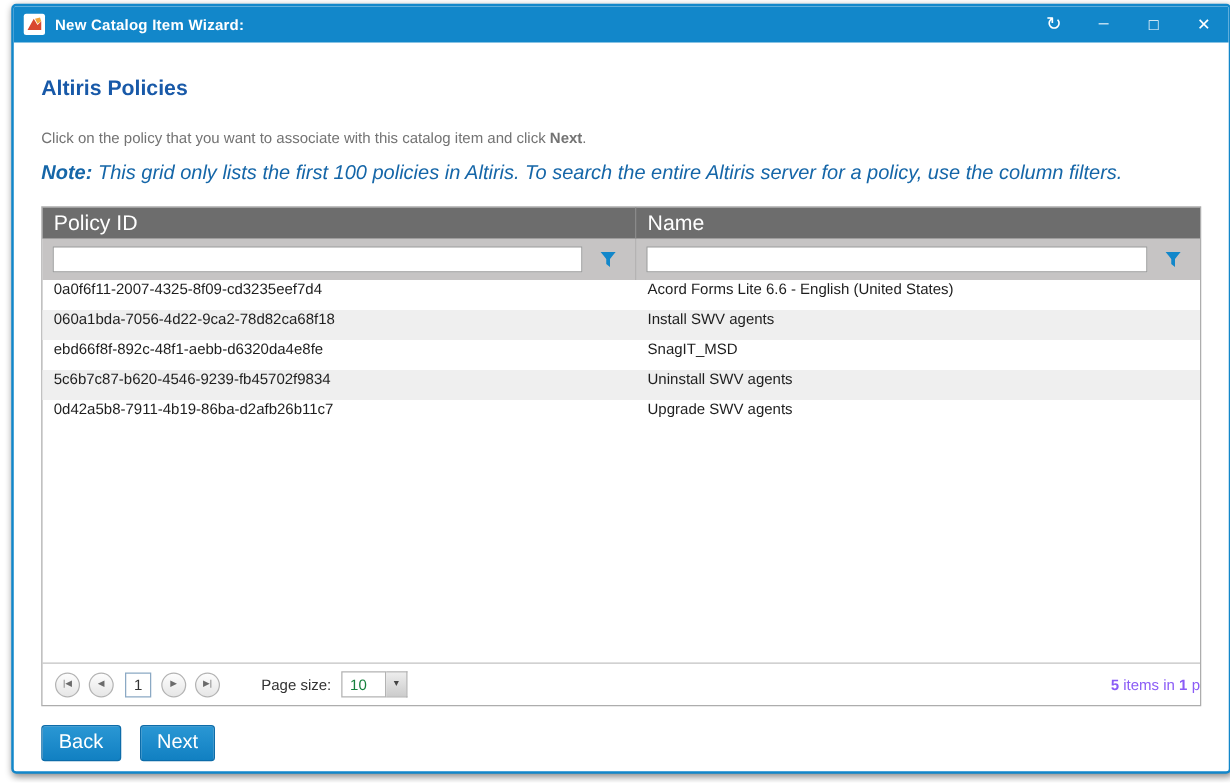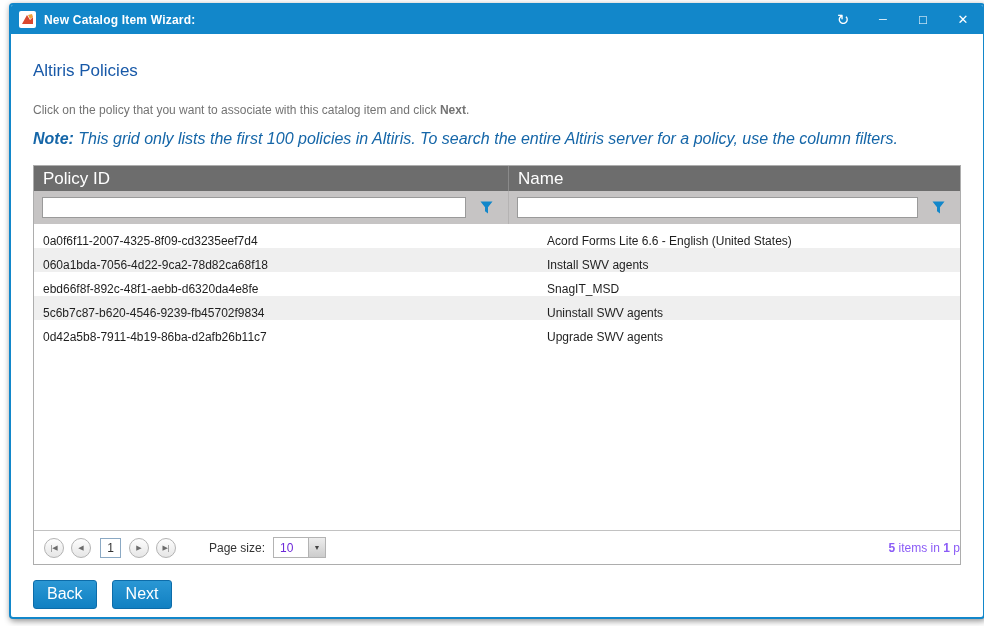--- a/index.html
+++ b/index.html
@@ -28,21 +28,21 @@
   .tb-controls { margin-left: auto; display: flex; align-items: center; gap: 24px; }
   .tb-btn {
     color: #fff; font-size: 13px; line-height: 1; width: 16px; text-align: center;
     cursor: pointer; background: transparent; border: none; font-family: inherit;
   }
   .tb-btn.refresh { font-size: 15px; }
   .tb-btn.minimize { font-size: 11px; }
 
   
   .content { padding: 0 22px; }
-  .page-heading { color: #1859a8; font-size: 17px; font-weight: normal; margin-top: 27px; }
+  .page-heading { color: #1859a8; font-size: 17px; font-weight: bold; margin-top: 27px; }
   .instruction { font-size: 12px; color: #737373; margin-top: 22px; }
   .instruction .b { font-weight: bold; }
   .note { font-size: 16px; color: #1566a8; font-style: italic; margin-top: 13px; }
   .note .note-label { font-weight: bold; }
 
   
   .grid { margin-top: 17px; border: 1px solid #adadad; background: #fff; }
   .grid-header { display: flex; background: #6d6d6d; color: #fff; height: 25px; align-items: center; font-size: 17px; }
   .hcell { padding-left: 9px; height: 100%; line-height: 25px; }
   .c1 { width: 51.3%; flex: 0 0 auto; }
@@ -54,21 +54,21 @@
   .filter-cell.c1 { border-right: 1px solid #b5b3b3; height: 100%; }
   .filter-input {
     flex: 1; height: 21px; border: 1px solid #9a9a9a; background: #fff;
     font-size: 12px; padding: 0 4px; font-family: inherit;
   }
   .funnel-btn {
     width: 28px; height: 24px; margin-left: 6px; background: transparent; border: none;
     display: flex; align-items: center; justify-content: center; cursor: pointer;
   }
 
-  .grid-row { display: flex; height: 24px; align-items: flex-end; font-size: 12px; color: #1e1e1e; cursor: default; gap: 29px; }
+  .grid-row { display: flex; height: 24px; align-items: flex-start; font-size: 12px; color: #1e1e1e; cursor: default; }
   .grid-row.alt { background: #efefef; }
   .cell { padding-left: 9px; overflow: hidden; white-space: nowrap; }
   .grid-filler { height: 186px; }
 
   
   .pager {
     display: flex; align-items: center; height: 34px; border-top: 1px solid #c2c2c2;
     padding: 0 0 0 10px; font-size: 12px; color: #333;
   }
   .pg-btn {
@@ -79,21 +79,21 @@
     margin-right: 7px; cursor: pointer; font-family: inherit; padding: 0;
   }
   .pg-current {
     width: 21px; height: 20px; border: 1px solid #8ba9c4; background: #fff;
     display: flex; align-items: center; justify-content: center;
     font-size: 12px; color: #333; margin: 0 8px 0 2px;
   }
   .ps-label { margin-left: 26px; color: #333; }
   .ps-box {
     margin-left: 8px; width: 36px; height: 21px; border: 1px solid #b3b3b3; background: #fff;
-    display: flex; align-items: center; padding-left: 6px; font-size: 12px; color: #6d28d9;
+    display: flex; align-items: center; padding-left: 6px; font-size: 12px; color: #15803d;
   }
   .ps-arrow {
     width: 17px; height: 21px; border: 1px solid #b3b3b3; border-left: none;
     background: linear-gradient(#ededed, #cccccc); color: #444; font-size: 7px;
     display: flex; align-items: center; justify-content: center; cursor: pointer;
     font-family: inherit; padding: 0;
   }
   .items-summary { margin-left: auto; white-space: nowrap; overflow: hidden; color: #8b5cf6; }
   .items-summary .b { font-weight: bold; }
 

